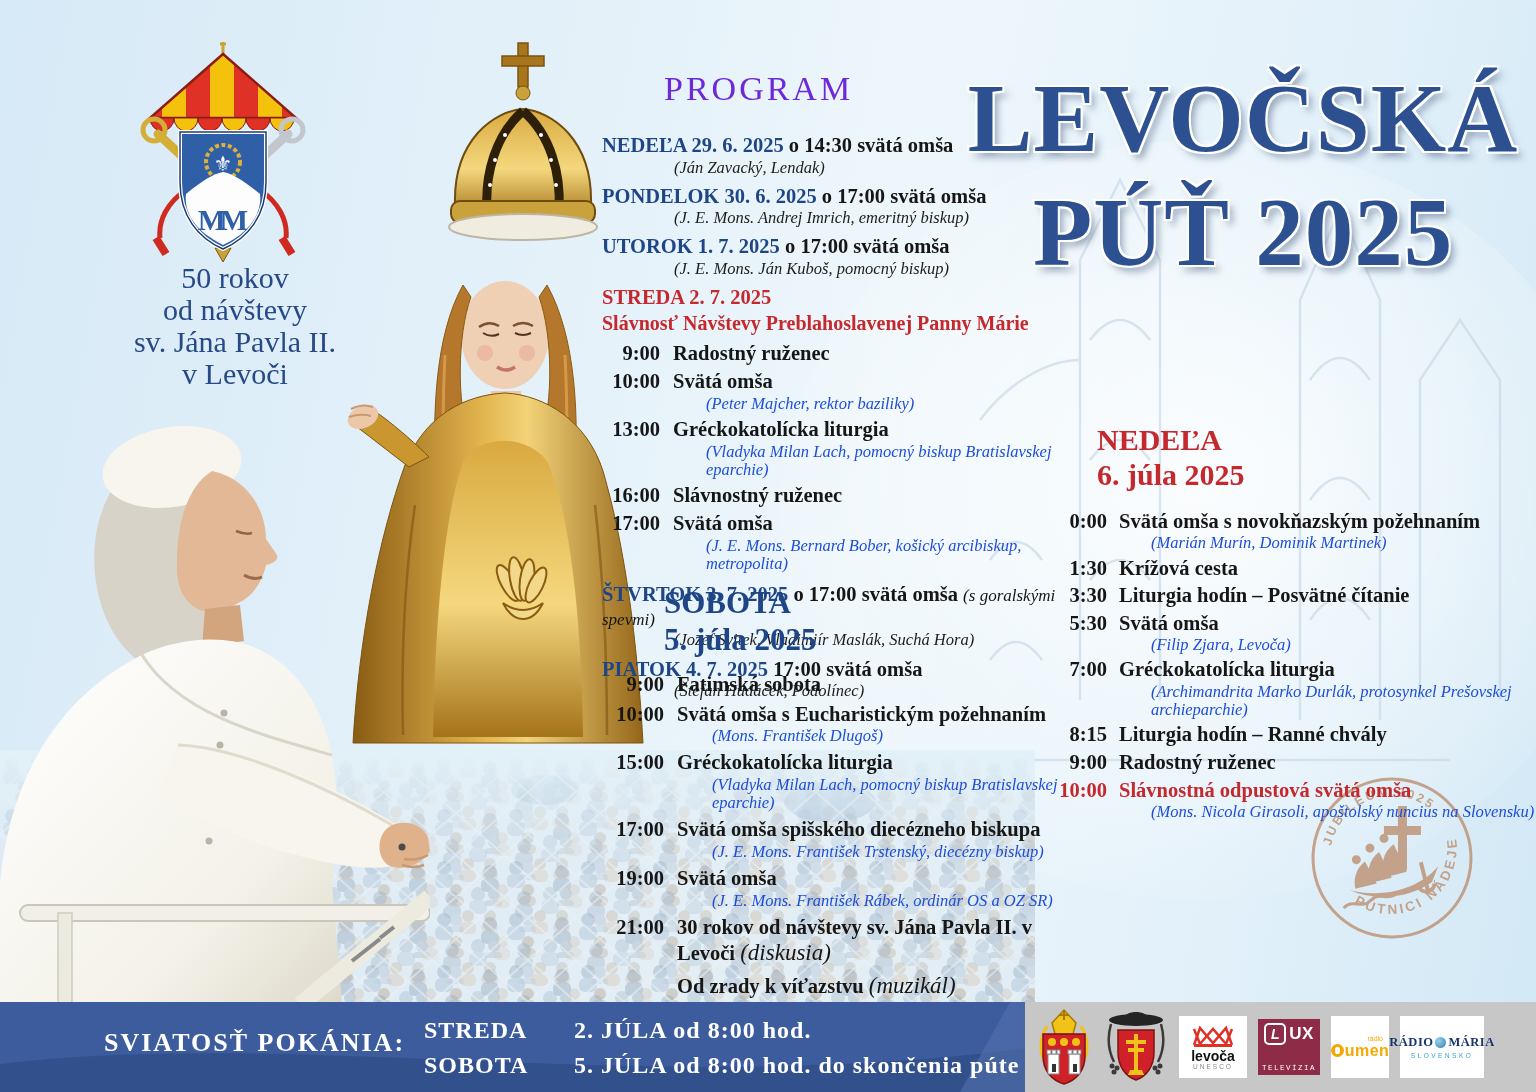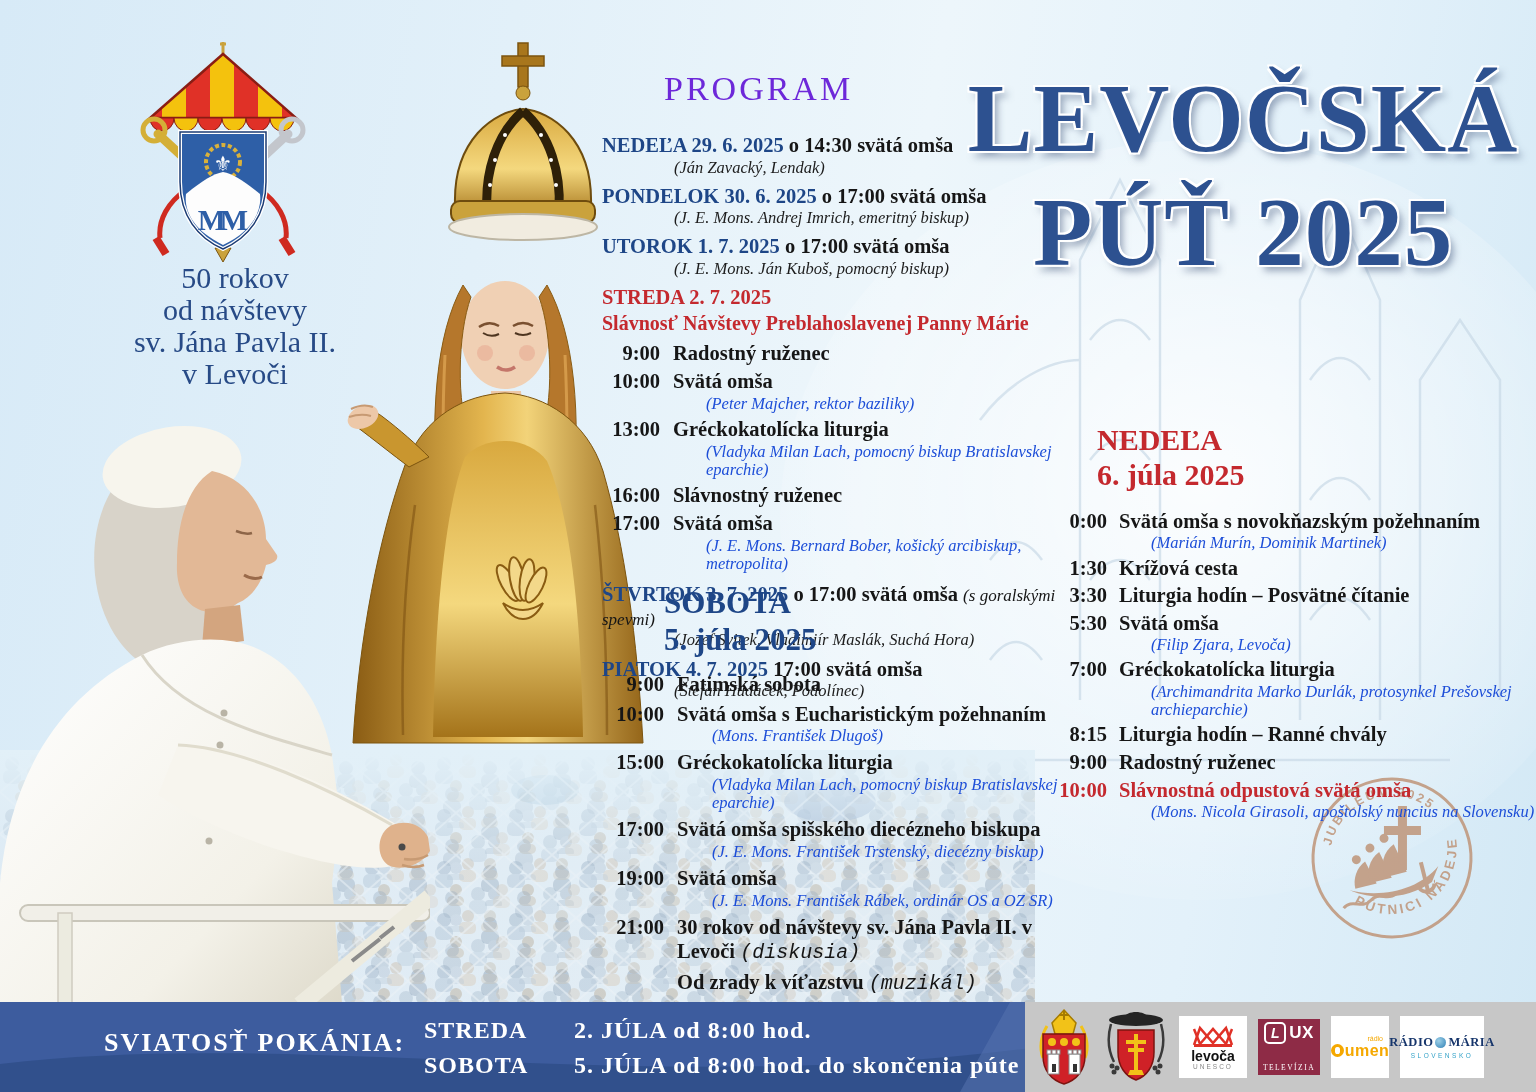--- a/index.html
+++ b/index.html
@@ -15,21 +15,21 @@
   .program-heading{font-size:34px;font-weight:normal;letter-spacing:3px;color:#6d28d9;margin:0 0 26px 62px;}
   .entry{margin-bottom:5px;}
   .day-line{font-size:20.5px;font-weight:bold;line-height:1.15;color:#161616;}
   .day-line .day{color:#1e4687;}
   .day-line .aside{font-weight:normal;font-style:italic;font-size:17px;}
   .entry .note{font-size:16.5px;font-style:italic;margin:1px 0 8px 72px;line-height:1.1;color:#1d1d1d;}
   .feast{font-size:20px;font-weight:bold;color:#c4292e;margin:2px 0 6px 0;line-height:1.15;}
   .red .day{color:#c4292e;}
   .sch-row{display:flex;font-size:20.5px;font-weight:bold;margin-top:4px;color:#161616;line-height:1.2;}
   .sch-time{width:58px;text-align:right;margin-right:13px;flex:none;}
-  .sch-title .aside{font-weight:normal;font-style:italic;font-size:20px;font-family:Liberation Mono, monospace;}
+  .sch-title .aside{font-weight:normal;font-style:italic;font-size:23px;}
   .sch-note{font-size:16.5px;font-style:italic;font-weight:normal;margin:1px 0 2px 104px;color:#1d4ed8;line-height:1.1;}
   .sobota{left:602px;top:585px;width:482px;}
   .sec-heading{font-size:31px;font-weight:bold;color:#1e4687;line-height:1.18;margin-left:62px;}
   .sobota .sch-time{width:62px;}
   .sobota .sch-row{margin-top:5px;}
   .sobota .sch-note{margin-left:110px;}
   .sobota .items{margin-top:14px;}
   .nedela{left:1055px;top:422px;width:482px;}
   .nedela .sec-heading{color:#c4292e;font-size:30px;margin-left:42px;}
   .nedela .sch-time{width:52px;margin-right:12px;}
@@ -60,21 +60,21 @@
   .tile-unesco{width:68px;}
   .tile-lux{width:62px;height:56px;background:#8e2b46;color:#fff;}
   .tile-lumen{width:58px;}
   .tile-maria{width:84px;}
   .unesco-name{font-family:"Liberation Sans",sans-serif;font-weight:bold;font-size:14px;color:#111;line-height:1;margin-top:2px;}
   .unesco-sub{font-family:"Liberation Sans",sans-serif;font-size:6.5px;color:#888;letter-spacing:2px;line-height:1;margin-top:1px;}
   .lux-row{display:flex;align-items:center;gap:3px;}
   .lux-l{width:18px;height:18px;border:2px solid #fff;border-radius:5px;font-family:"Liberation Sans",sans-serif;
          font-weight:bold;font-size:14px;display:flex;align-items:center;justify-content:center;font-style:italic;}
   .lux-ux{font-family:"Liberation Sans",sans-serif;font-weight:bold;font-size:17px;letter-spacing:.5px;}
-  .lux-sub{font-family:Liberation Serif, serif;font-size:7.5px;letter-spacing:1.5px;margin-top:19px;}
+  .lux-sub{font-family:Liberation Mono, monospace;font-size:7.5px;letter-spacing:1.5px;margin-top:19px;}
   .lumen-radio{font-family:"Liberation Sans",sans-serif;font-size:7px;color:#f5a800;align-self:flex-end;margin-right:6px;}
   .lumen-row{display:flex;align-items:center;}
   .lumen-dot{width:13px;height:13px;border-radius:50%;background:#f5a800;position:relative;margin-right:1px;}
   .lumen-dot:after{content:"";position:absolute;left:4px;top:3px;width:5px;height:7px;background:#fff;border-radius:40%;}
   .lumen-main{font-family:"Liberation Sans",sans-serif;font-weight:bold;font-size:16px;color:#f5a800;letter-spacing:.5px;}
   .maria-row{display:flex;align-items:center;gap:2px;font-weight:bold;font-size:12.5px;color:#16356b;letter-spacing:.5px;}
   .maria-globe{width:11px;height:11px;border-radius:50%;background:radial-gradient(circle at 35% 35%,#9fd1e8,#2e7fb5);display:inline-block;}
   .maria-sub{font-family:"Liberation Sans",sans-serif;font-size:6.5px;color:#35a3c9;letter-spacing:2.5px;margin-top:2px;}
   .coat{flex:none;}
   

